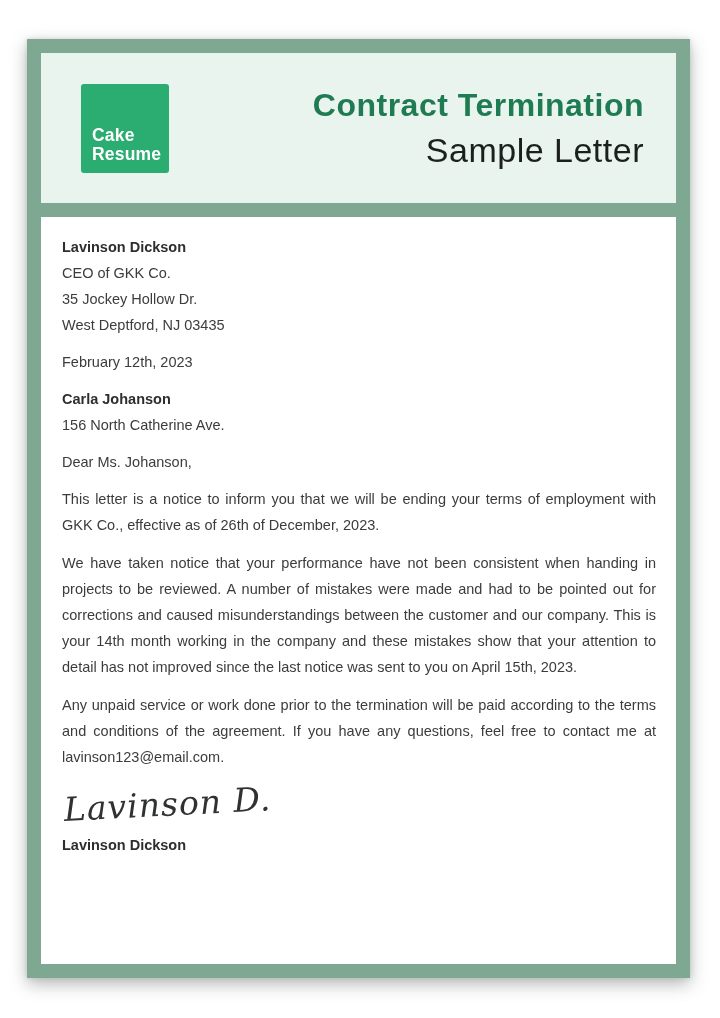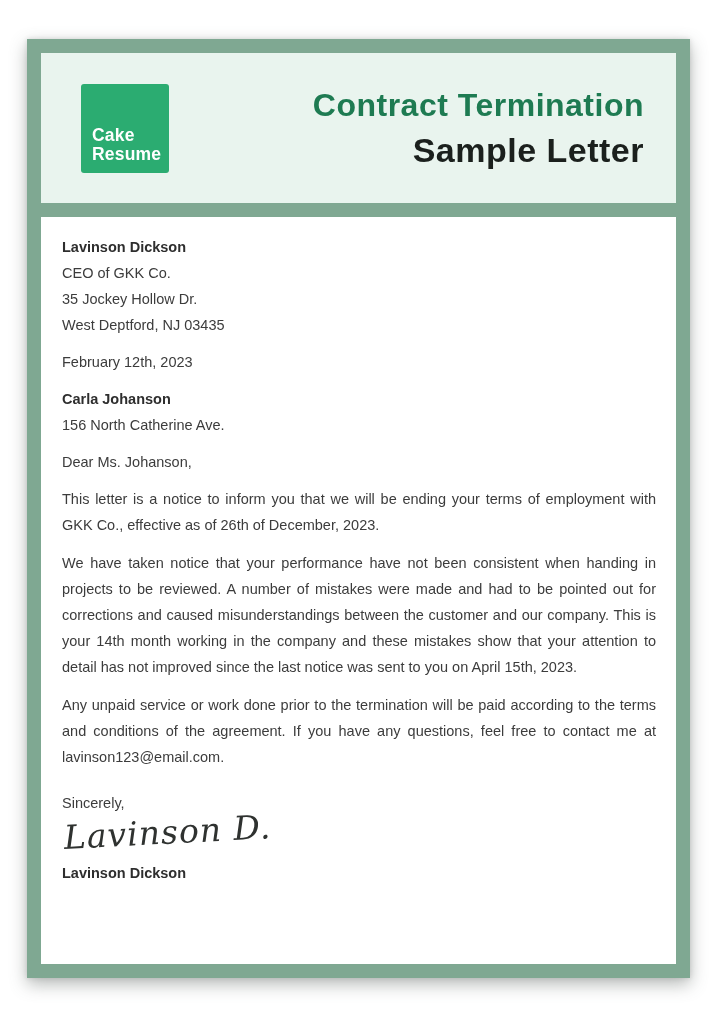--- a/index.html
+++ b/index.html
@@ -34,21 +34,21 @@
   .logo-text{
     position:absolute;left:11px;bottom:9px;color:#ffffff;
     font-weight:bold;font-size:17.5px;line-height:19px;letter-spacing:0.2px;
   }
   .titles{text-align:right;line-height:1;}
   .title-line1{
     color:var(--title_green);font-weight:bold;font-size:32px;
     letter-spacing:0.5px;margin-bottom:12px;
   }
   .title-line2{
-    color:var(--title_dark);font-weight:bold;font-size:34px;letter-spacing:0.5px;
+    color:var(--title_dark);font-weight:normal;font-size:34px;letter-spacing:0.5px;
   }
 
   .header-divider{height:14px;background:var(--frame);}
 
   .content{
     padding:17px 20px 0 21px;color:var(--body_text);
     font-size:14.5px;line-height:26px;
   }
   .block{margin-bottom:11px;}
   .bold{font-weight:bold;color:#2e2e2e;}
@@ -105,20 +105,19 @@
         <span class="line">156 North Catherine Ave.</span>
       </div>
 
       <div class="block">Dear Ms. Johanson,</div>
 
       <p class="para">This letter is a notice to inform you that we will be ending your terms of employment with GKK Co., effective as of 26th of December, 2023.</p>
       <p class="para">We have taken notice that your performance have not been consistent when handing in projects to be reviewed. A number of mistakes were made and had to be pointed out for corrections and caused misunderstandings between the customer and our company. This is your 14th month working in the company and these mistakes show that your attention to detail has not improved since the last notice was sent to you on April 15th, 2023.</p>
       <p class="para">Any unpaid service or work done prior to the termination will be paid according to the terms and conditions of the agreement. If you have any questions, feel free to contact me at lavinson123@email.com.</p>
 
       <div class="closing-block">
-        <span class="line">Sincerely,</span>
         <span class="signature-script">Lavinson D.</span>
         <span class="line signature-name">Lavinson Dickson</span>
       </div>
 
     </div>
   </div>
 </div>
 
 </body></html>

